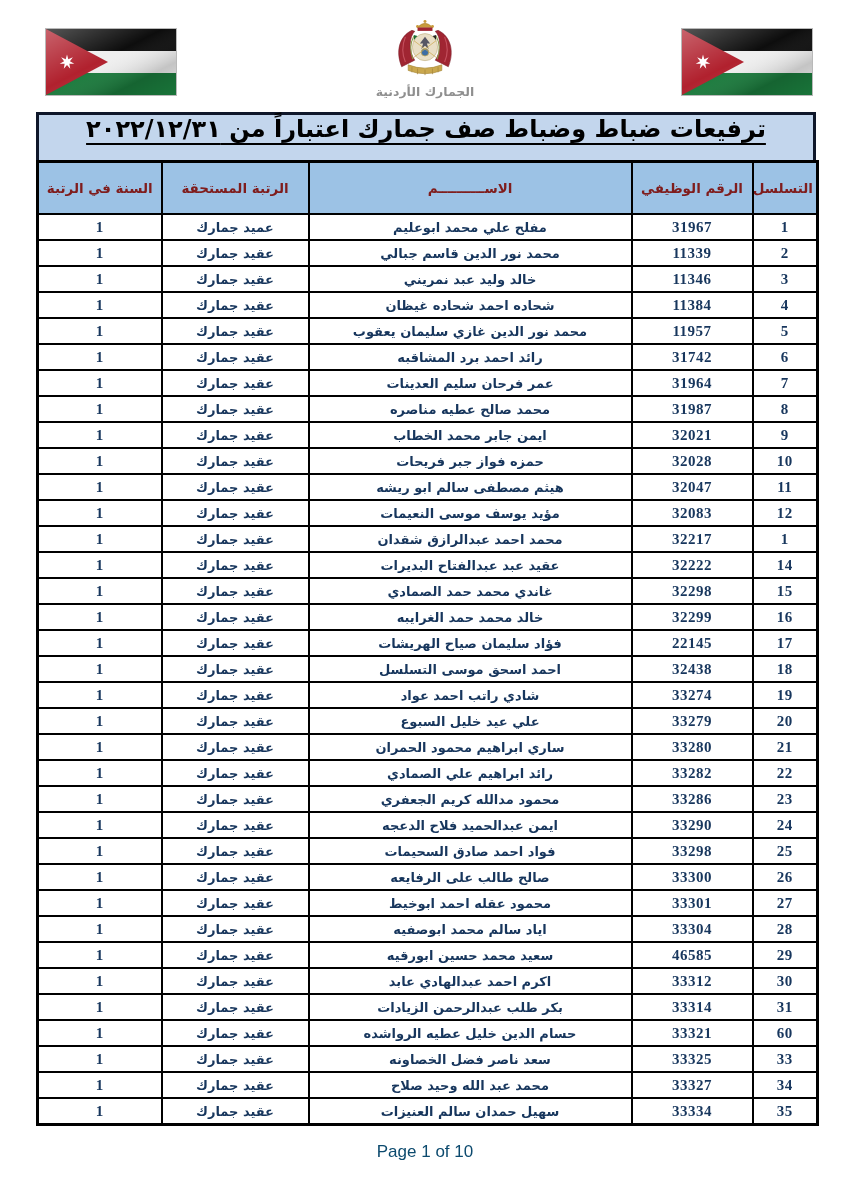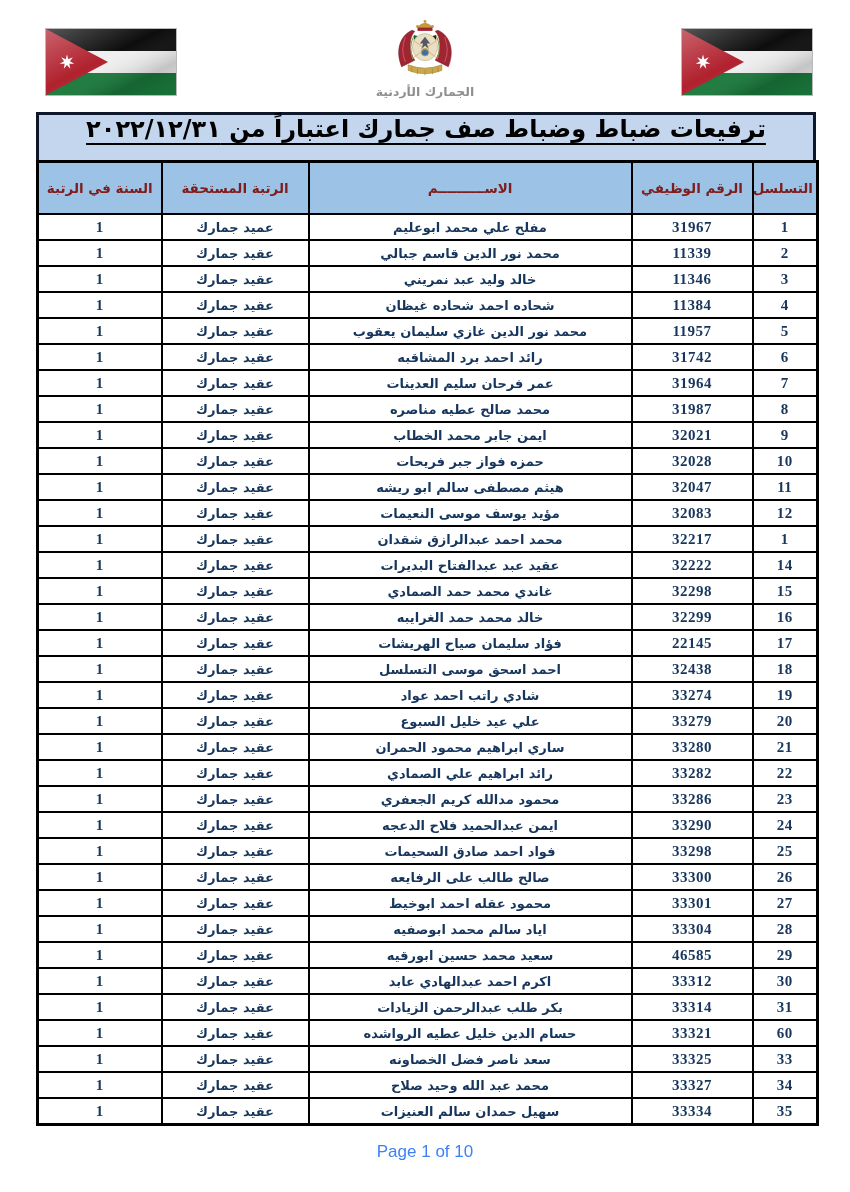--- a/index.html
+++ b/index.html
@@ -48,21 +48,21 @@
     height:50px; background:#9cc2e5; color:#7f1d1d;
     font-size:13.5px; font-weight:bold;
   }
   .data-table td { height:24px; color:#17365d; font-weight:bold; background:#fff; }
   td.arab { font-size:13px; font-family:"DejaVu Sans", sans-serif; }
   td.num  { font-size:15px; font-family:"Liberation Serif","DejaVu Serif", serif; letter-spacing:.5px; }
 
   
   .page-footer {
     position:absolute; left:0; right:0; top:1142px; text-align:center;
-    font-family:"Liberation Sans", sans-serif; font-size:17px; color:#3b82f6;
+    font-family:"Liberation Sans", sans-serif; font-size:17px; color:#0c4a6e;
   }
 </style>
 </head>
 <body>
 
 <div class="page">
 
   <div class="flag-box flag-left">
     <svg viewBox="0 0 130 66" preserveAspectRatio="none">
       <defs>

